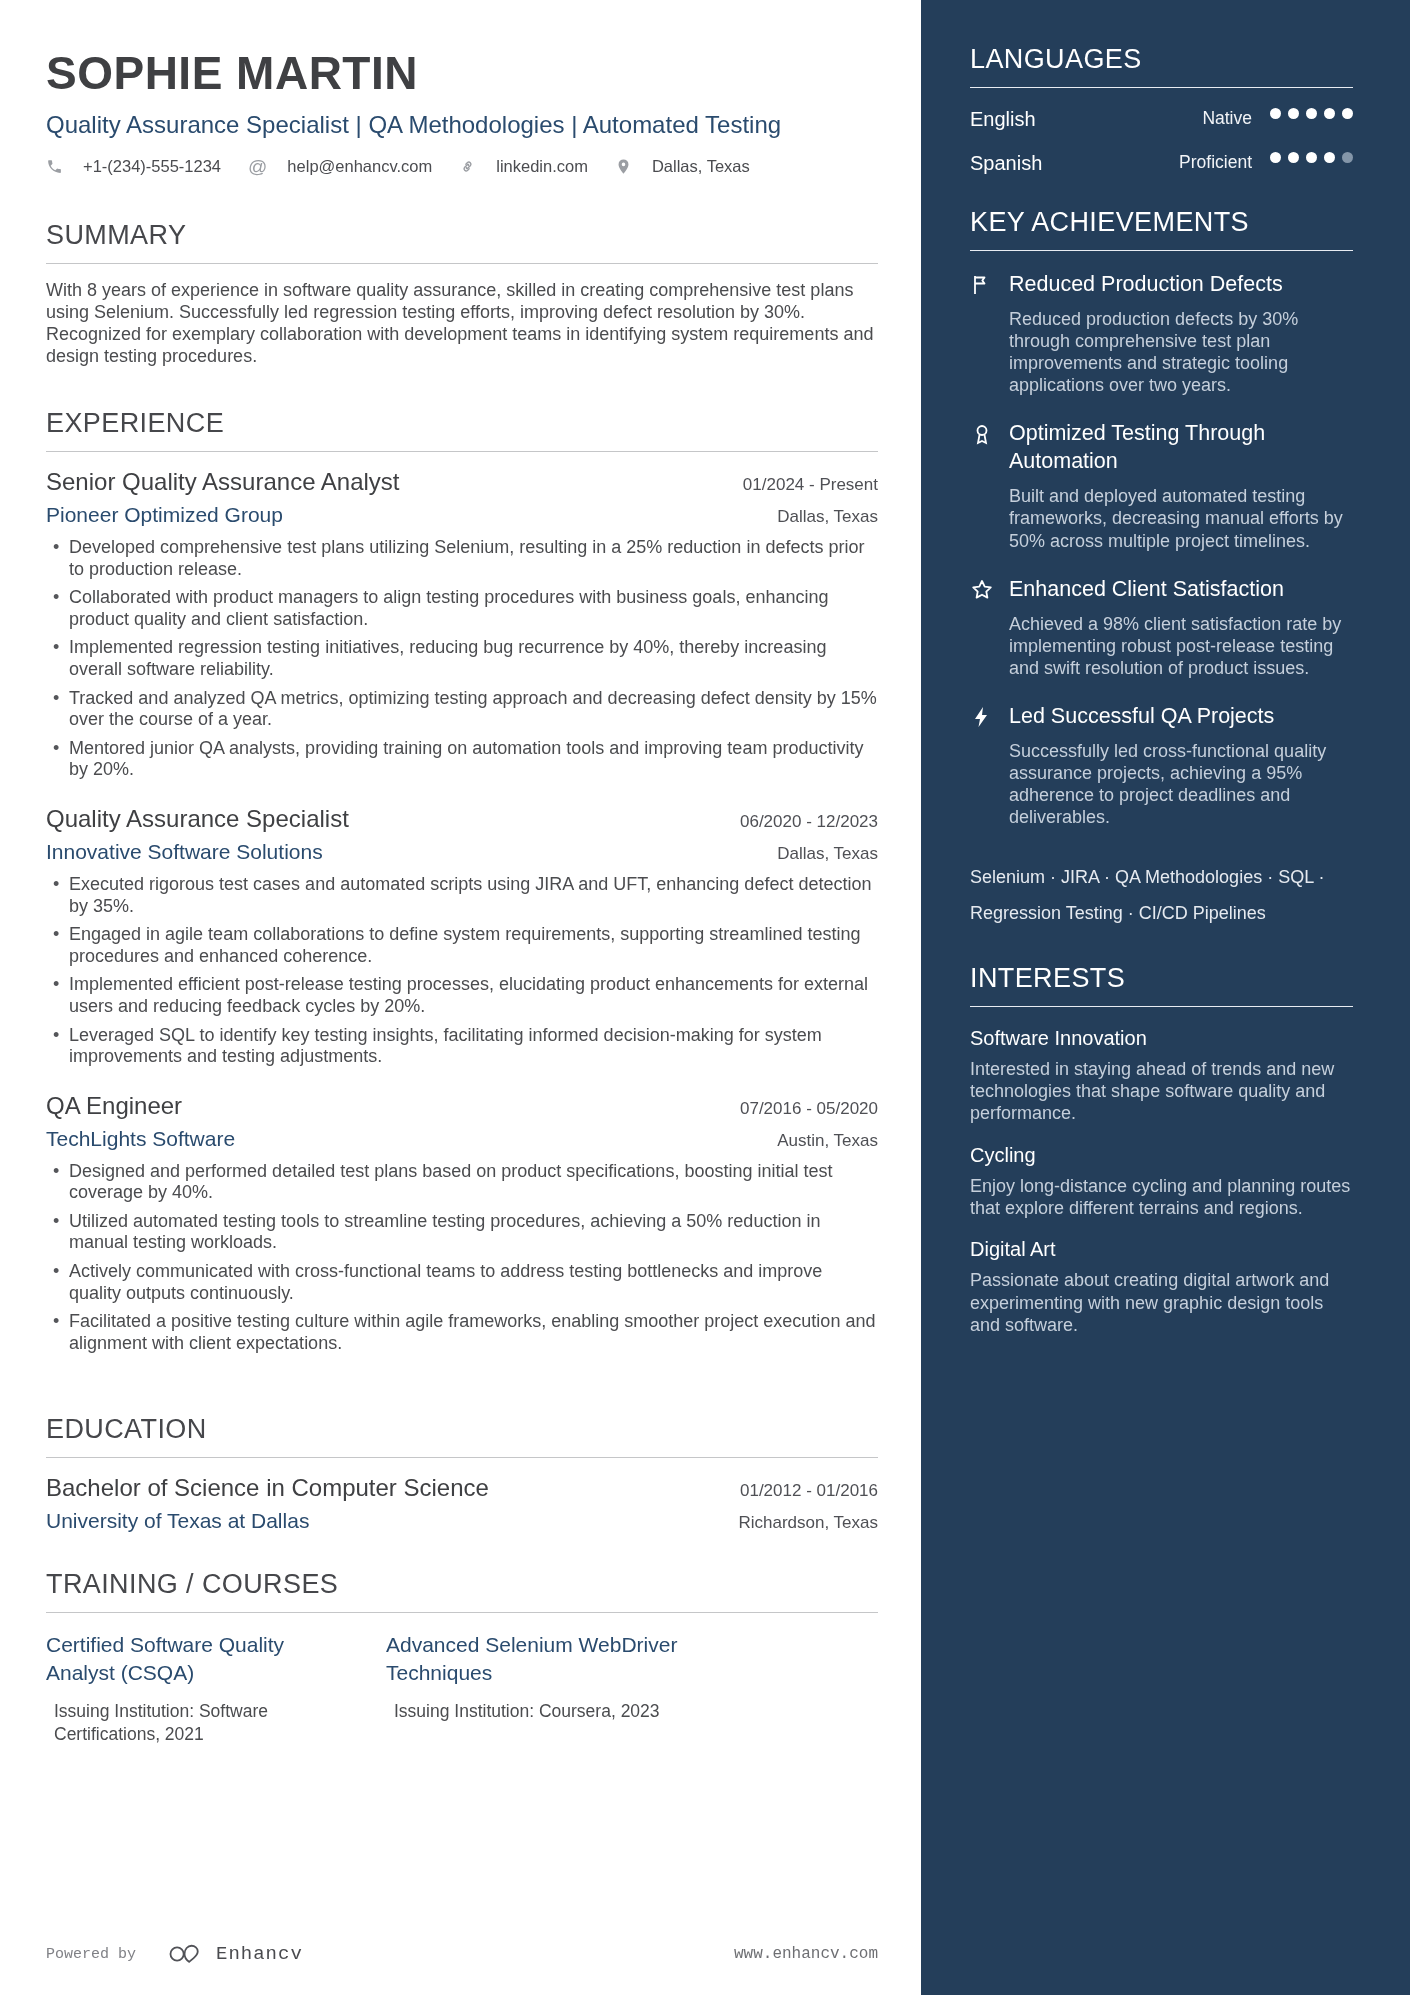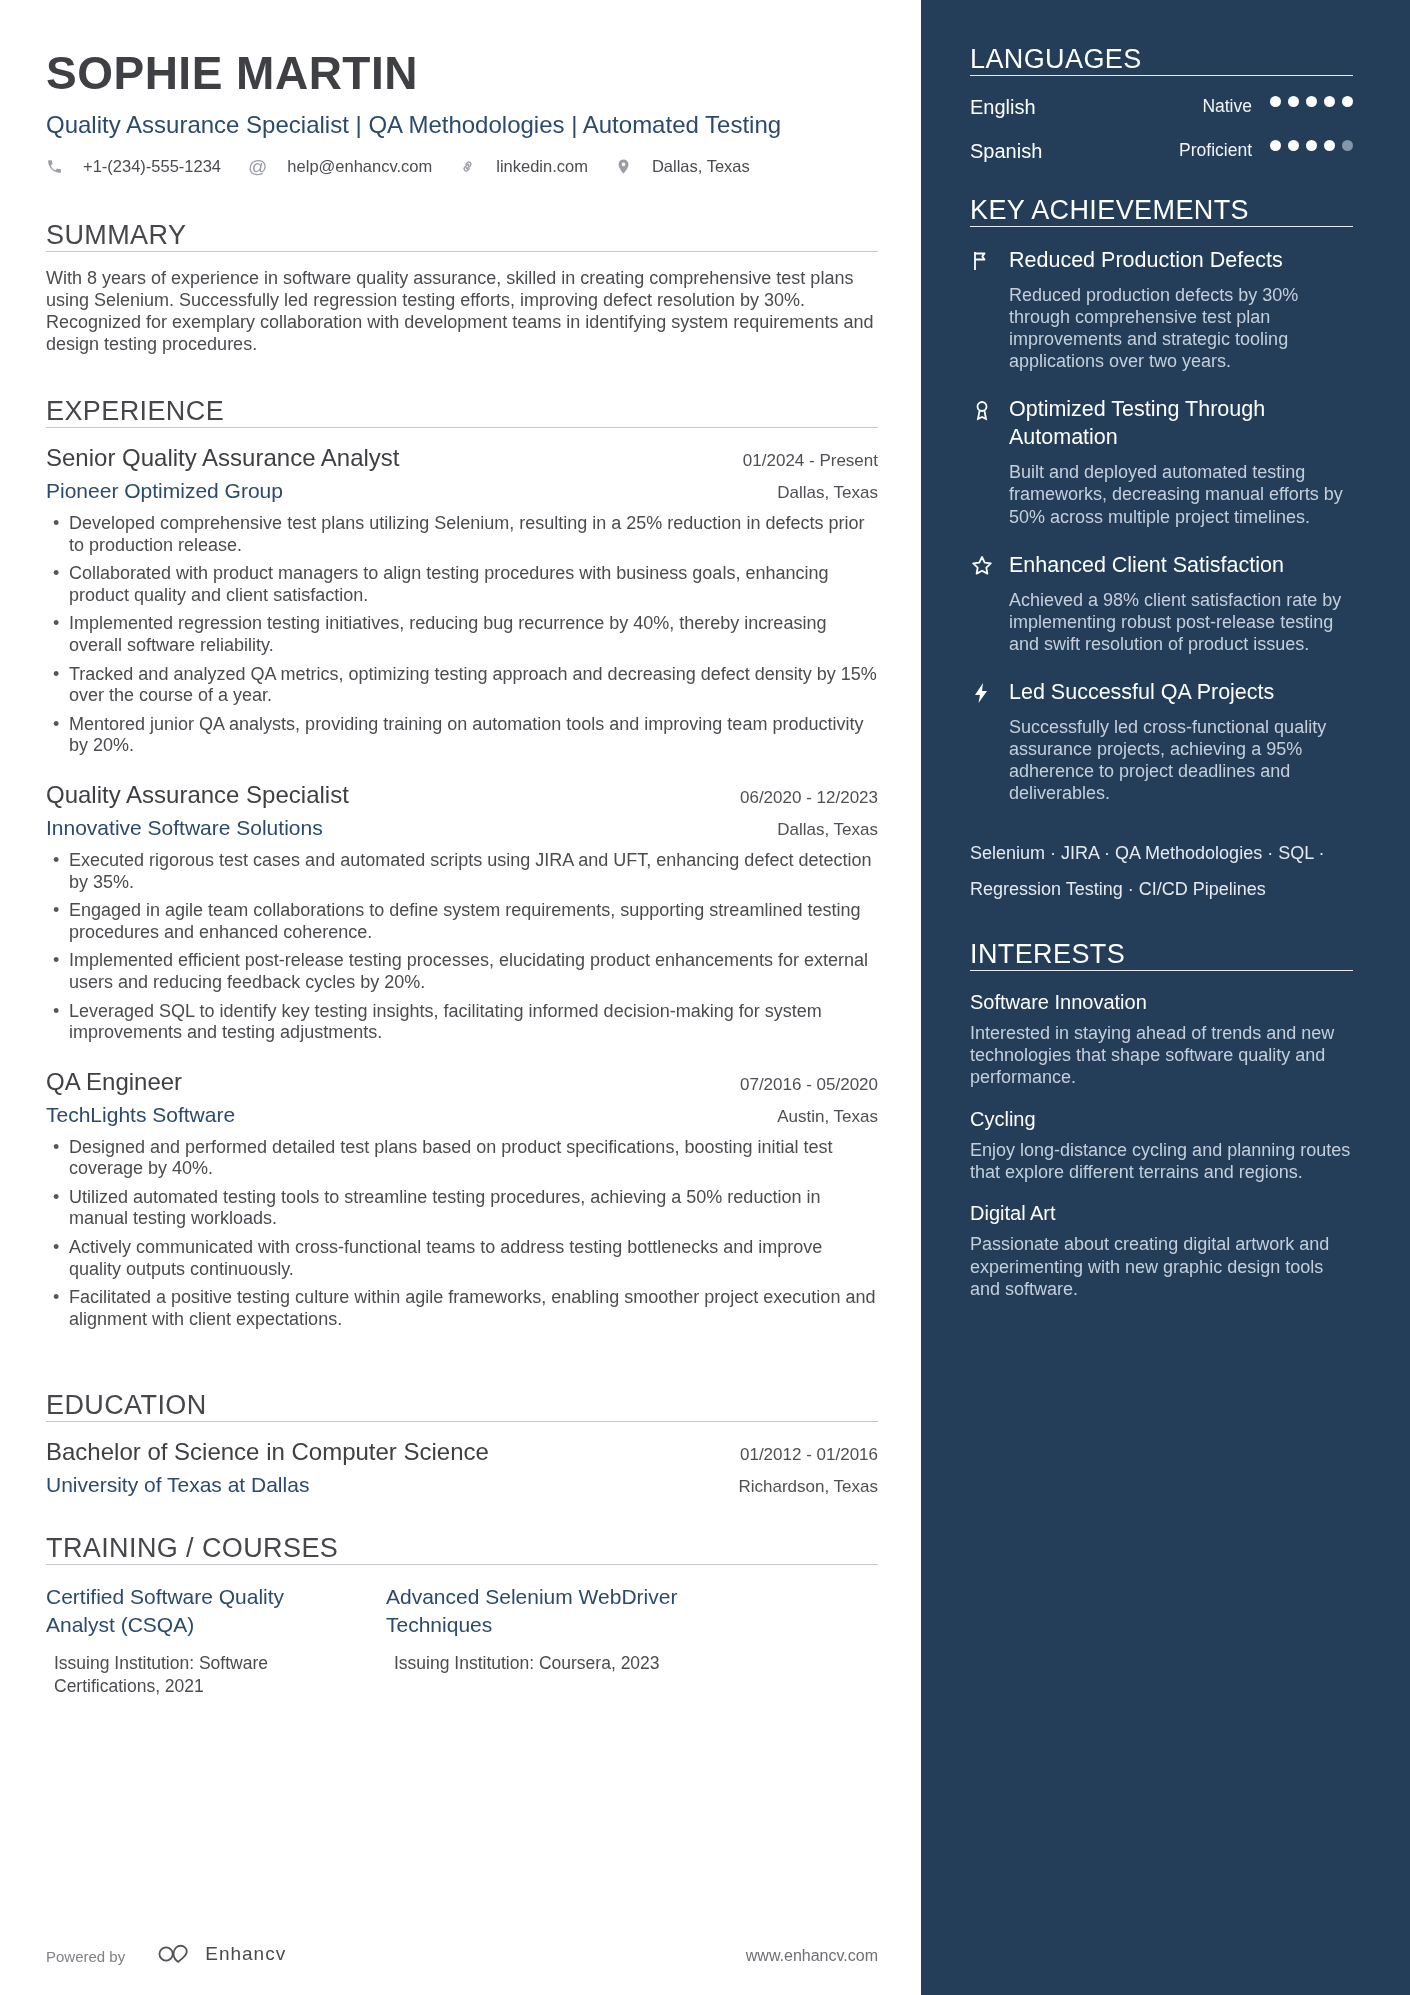--- a/index.html
+++ b/index.html
@@ -15,21 +15,21 @@
   
   .left{width:921px;padding:46px 43px 30px 46px;display:flex;flex-direction:column;}
   h1{font-size:46px;font-weight:700;color:#3f4043;letter-spacing:.5px;margin:0 0 9px;}
   .headline{font-size:24px;color:var(--accent);line-height:1.3;max-width:745px;}
   .contact{margin-top:17px;display:flex;align-items:center;gap:27px;font-size:16.5px;color:#4b4c50;}
   .c-item{display:inline-flex;align-items:center;gap:20px;}
   .c-icon{display:inline-flex;align-items:center;color:var(--icon-gray);font-size:19px;line-height:1;}
   .c-icon svg{width:17px;height:17px;}
 
   h2{font-size:27px;font-weight:400;color:var(--heading);letter-spacing:.4px;
-     border-bottom:1px solid var(--line);margin:0 0 16px;}
+     padding-bottom:12px;border-bottom:1px solid var(--line);margin:0 0 16px;}
   section.sum{margin-top:44px;}
   .sum p{font-size:18px;line-height:1.22;color:var(--body);margin:4px 0 0;}
 
   section.exp{margin-top:40px;}
   .job{margin-bottom:24px;}
   .row{display:flex;justify-content:space-between;align-items:baseline;}
   .row + .row{margin-top:7px;}
   .job-title{font-size:24px;color:#3f4043;}
   .dates,.loc{font-size:17px;color:var(--muted);white-space:nowrap;}
   .company{font-size:21px;color:var(--accent);}
@@ -40,21 +40,21 @@
 
   section.edu{margin-top:36px;}
   .degree{font-size:24px;color:#3f4043;}
   .school{font-size:21px;color:var(--accent);}
 
   section.training{margin-top:36px;}
   .courses{display:grid;grid-template-columns:340px 340px;}
   .course h3{font-size:21px;font-weight:400;color:var(--accent);line-height:1.32;margin:2px 0 13px;max-width:305px;}
   .course p{font-size:17.5px;color:var(--body);line-height:1.3;margin:8px;max-width:315px;}
 
-  footer{margin-top:auto;display:flex;align-items:flex-end;padding-top:24px;}
+  footer{margin-top:auto;display:flex;align-items:center;padding-top:24px;font-family:Liberation Mono, monospace;}
   .powered{font-size:15px;color:#808186;margin-right:32px;}
   .logo{display:inline-flex;align-items:center;color:#515257;margin-right:10px;}
   .logo svg{width:38px;height:22px;}
   .brand{font-size:19px;color:#4a4b4f;letter-spacing:1px;}
   .site{margin-left:auto;font-size:16px;color:#6e6f73;}
 
   
   .sidebar{width:489px;background:var(--sidebar-bg);padding:44px 57px 40px 49px;color:#fff;}
   .sb-section{margin-bottom:32px;}
   .sidebar h2{color:#fff;border-bottom:1px solid #e8ecf2;margin:0 0 20px;}

